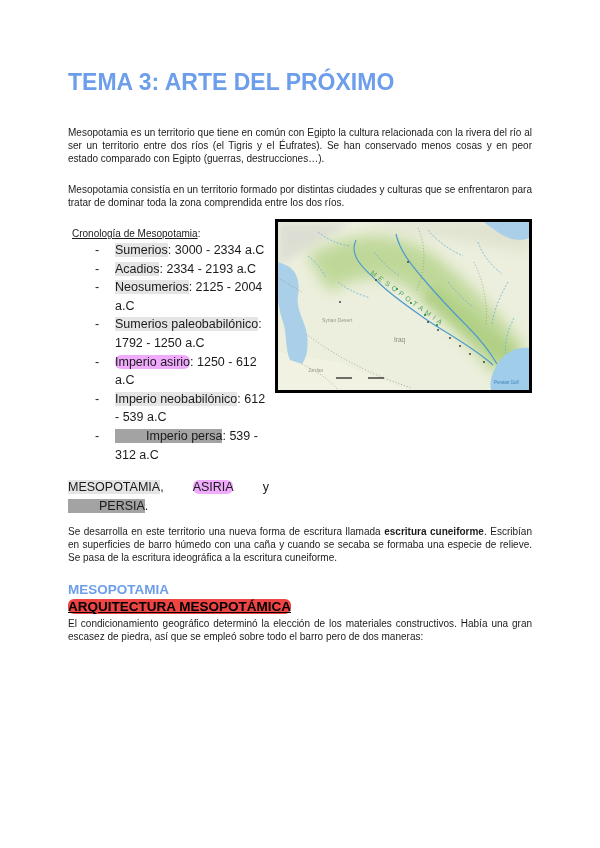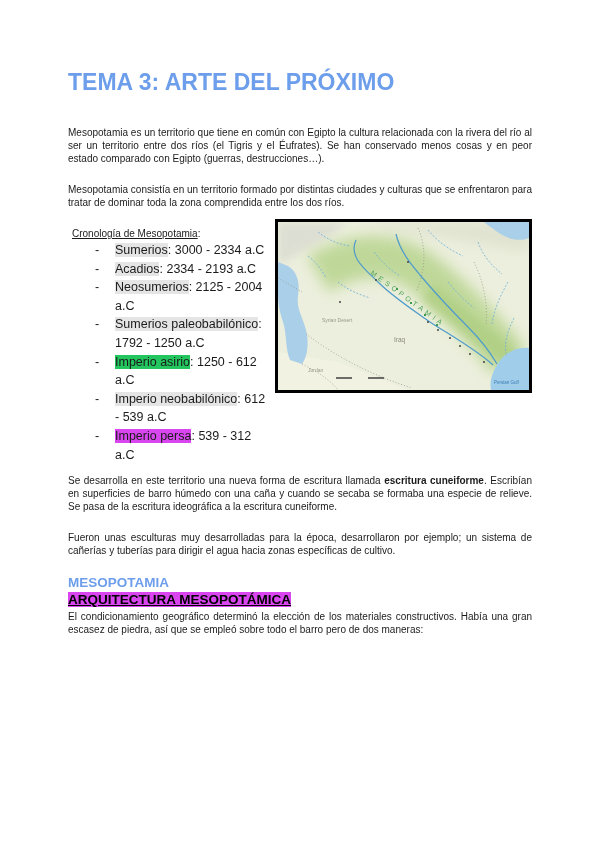--- a/index.html
+++ b/index.html
@@ -26,23 +26,23 @@
   .chrono-heading { margin: 0 0 1px 4px; text-align: left; }
 
   ul.dash-list { list-style: none; margin: 0; padding: 0; }
   ul.dash-list li {
     position: relative; padding-left: 47px;
     font-size: 12.5px; line-height: 18.6px;
   }
   ul.dash-list .dash { position: absolute; left: 27px; top: 0; }
 
   .hl[data-hl="green"]  { background: #e5e5e5; }
-  .hl[data-hl="pink"]   { background: #22c55e; }
-  .hl[data-hl="yellow"] { background: #d946ef; }
-  .hl-blue { background: #d946ef; }
+  .hl[data-hl="pink"]   { background: #f0abfc; border-radius: 6px; }
+  .hl[data-hl="yellow"] { background: #a3a3a3; padding-left: 31px; }
+  .hl-blue { background: #ef4444; border-radius: 6px; }
 
   .two-col { display: flex; align-items: flex-start; margin: 0 0 10px 0; }
   .left-col { flex: 1 1 auto; min-width: 0; }
   .regions-line { margin: 14px 0 0 0; font-size: 12.5px; line-height: 18.6px; }
 
   .map-figure {
     flex: 0 0 auto; width: 251px; height: 168px;
     border: 3px solid #000000; margin-top: -8px; margin-left: 6px;
     background: #ecefdd; overflow: hidden;
   }
@@ -79,20 +79,21 @@
       <ul class="dash-list">
         <li><span class="dash">-</span><span class="hl" data-hl="green">Sumerios</span><span>: </span><span>3000 - 2334 a.C</span></li>
         <li><span class="dash">-</span><span class="hl" data-hl="green">Acadios</span><span>: </span><span>2334 - 2193 a.C</span></li>
         <li><span class="dash">-</span><span class="hl" data-hl="green">Neosumerios</span><span>: </span><span>2125 - 2004 a.C</span></li>
         <li><span class="dash">-</span><span class="hl" data-hl="green">Sumerios paleobabilónico</span><span>: </span><span>1792 - 1250 a.C</span></li>
         <li><span class="dash">-</span><span class="hl" data-hl="pink">Imperio asirio</span><span>: </span><span>1250 - 612 a.C</span></li>
         <li><span class="dash">-</span><span class="hl" data-hl="green">Imperio neobabilónico</span><span>: </span><span>612 - 539 a.C</span></li>
         <li><span class="dash">-</span><span class="hl" data-hl="yellow">Imperio persa</span><span>: </span><span>539 - 312 a.C</span></li>
       </ul>
 
+      <p class="regions-line"><span class="hl" data-hl="green">MESOPOTAMIA</span><span>, </span><span class="hl" data-hl="pink">ASIRIA</span><span> y </span><span class="hl" data-hl="yellow">PERSIA</span><span>.</span></p>
     </div>
 
     <div class="map-figure">
       <svg width="251" height="168" viewBox="0 0 251 168" xmlns="http://www.w3.org/2000/svg">
         <defs>
           <filter id="soft" x="-30%" y="-30%" width="160%" height="160%">
               <feGaussianBlur stdDeviation="7"></feGaussianBlur>
             </filter>
           <filter id="soft2" x="-30%" y="-30%" width="160%" height="160%">
               <feGaussianBlur stdDeviation="4"></feGaussianBlur>
@@ -152,21 +153,20 @@
         <g stroke="#333333" stroke-width="1.4">
           <line x1="58" y1="156" x2="74" y2="156"></line>
             <line x1="90" y1="156" x2="106" y2="156"></line>
         </g>
       </svg>
     </div>
   </div>
 
   <p><span>Se desarrolla en este territorio una nueva forma de escritura llamada </span><b>escritura cuneiforme</b><span>. Escribían en superficies de barro húmedo con una caña y cuando se secaba se formaba una especie de relieve. Se pasa de la escritura ideográfica a la escritura cuneiforme.</span></p>
 
-  <p>Fueron unas esculturas muy desarrolladas para la época, desarrollaron por ejemplo; un sistema de cañerías y tuberías para dirigir el agua hacia zonas específicas de cultivo.</p>
 
   <h2 class="section-heading">MESOPOTAMIA</h2>
 
   <h3 class="subsection-heading"><span class="hl-blue">ARQUITECTURA MESOPOTÁMICA</span></h3>
 
   <p class="arch-para">El condicionamiento geográfico determinó la elección de los materiales constructivos. Había una gran escasez de piedra, así que se empleó sobre todo el barro pero de dos maneras:</p>
 
 </div>
 
 </body></html>

